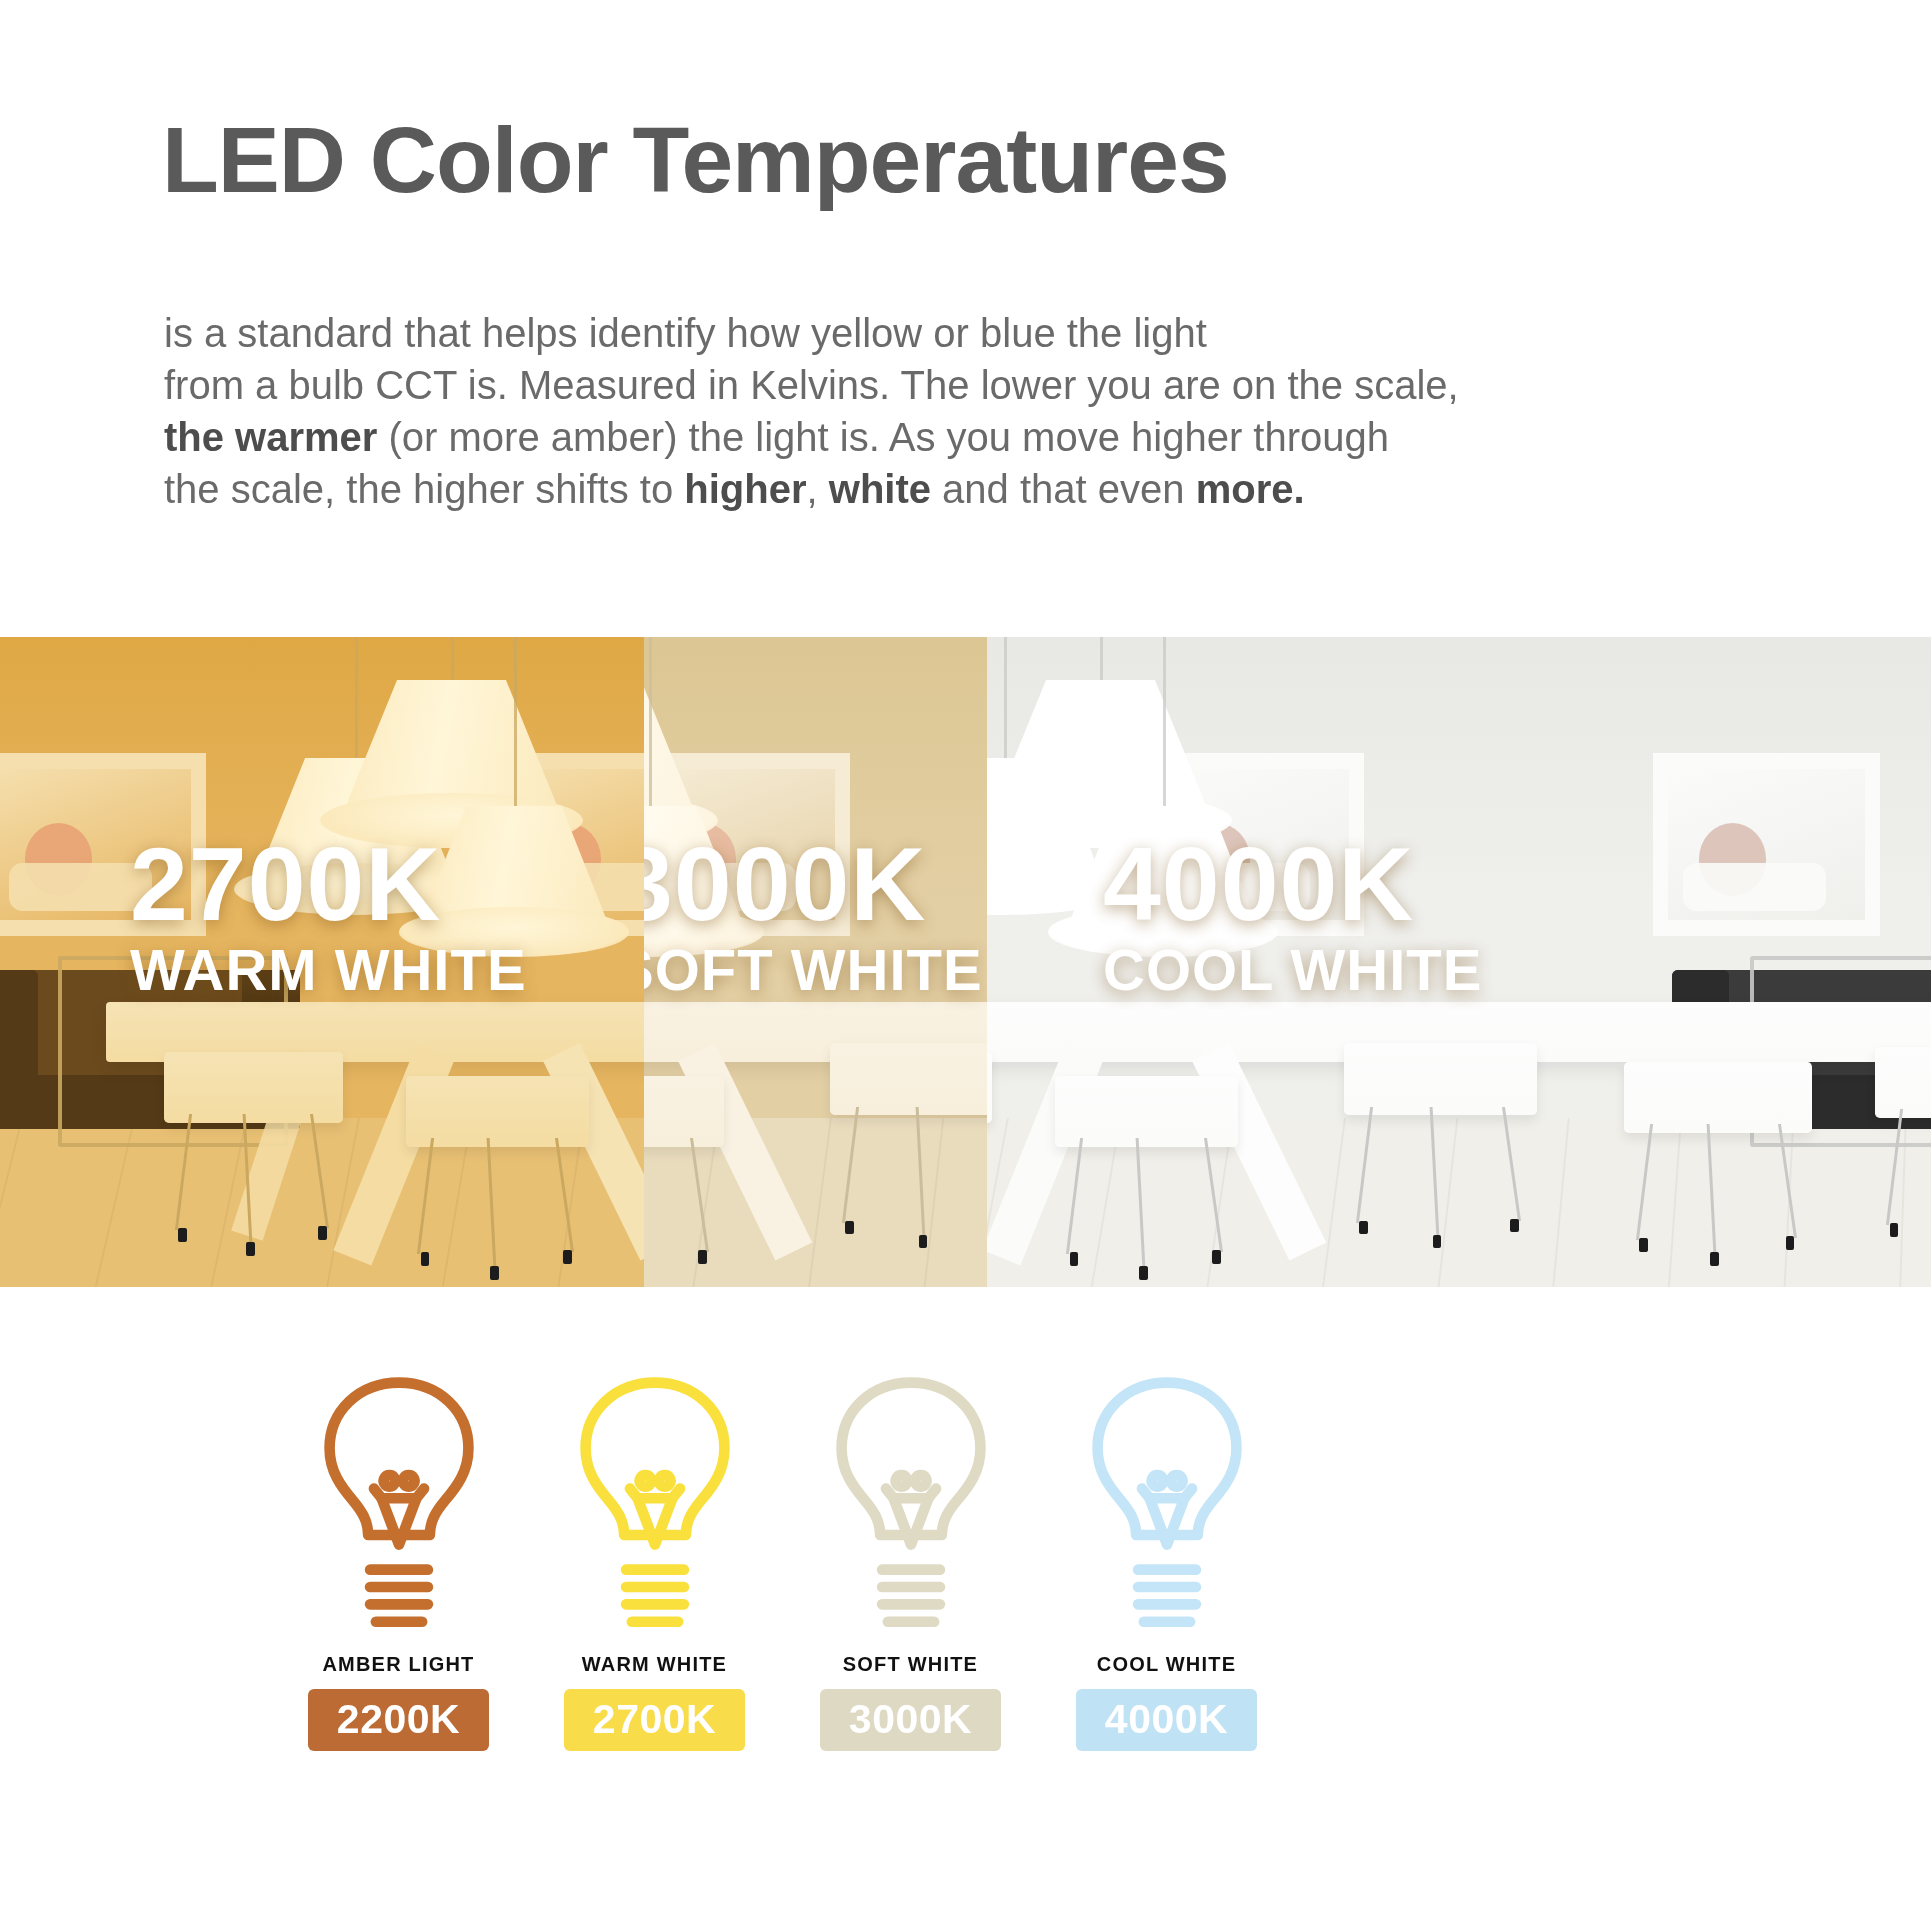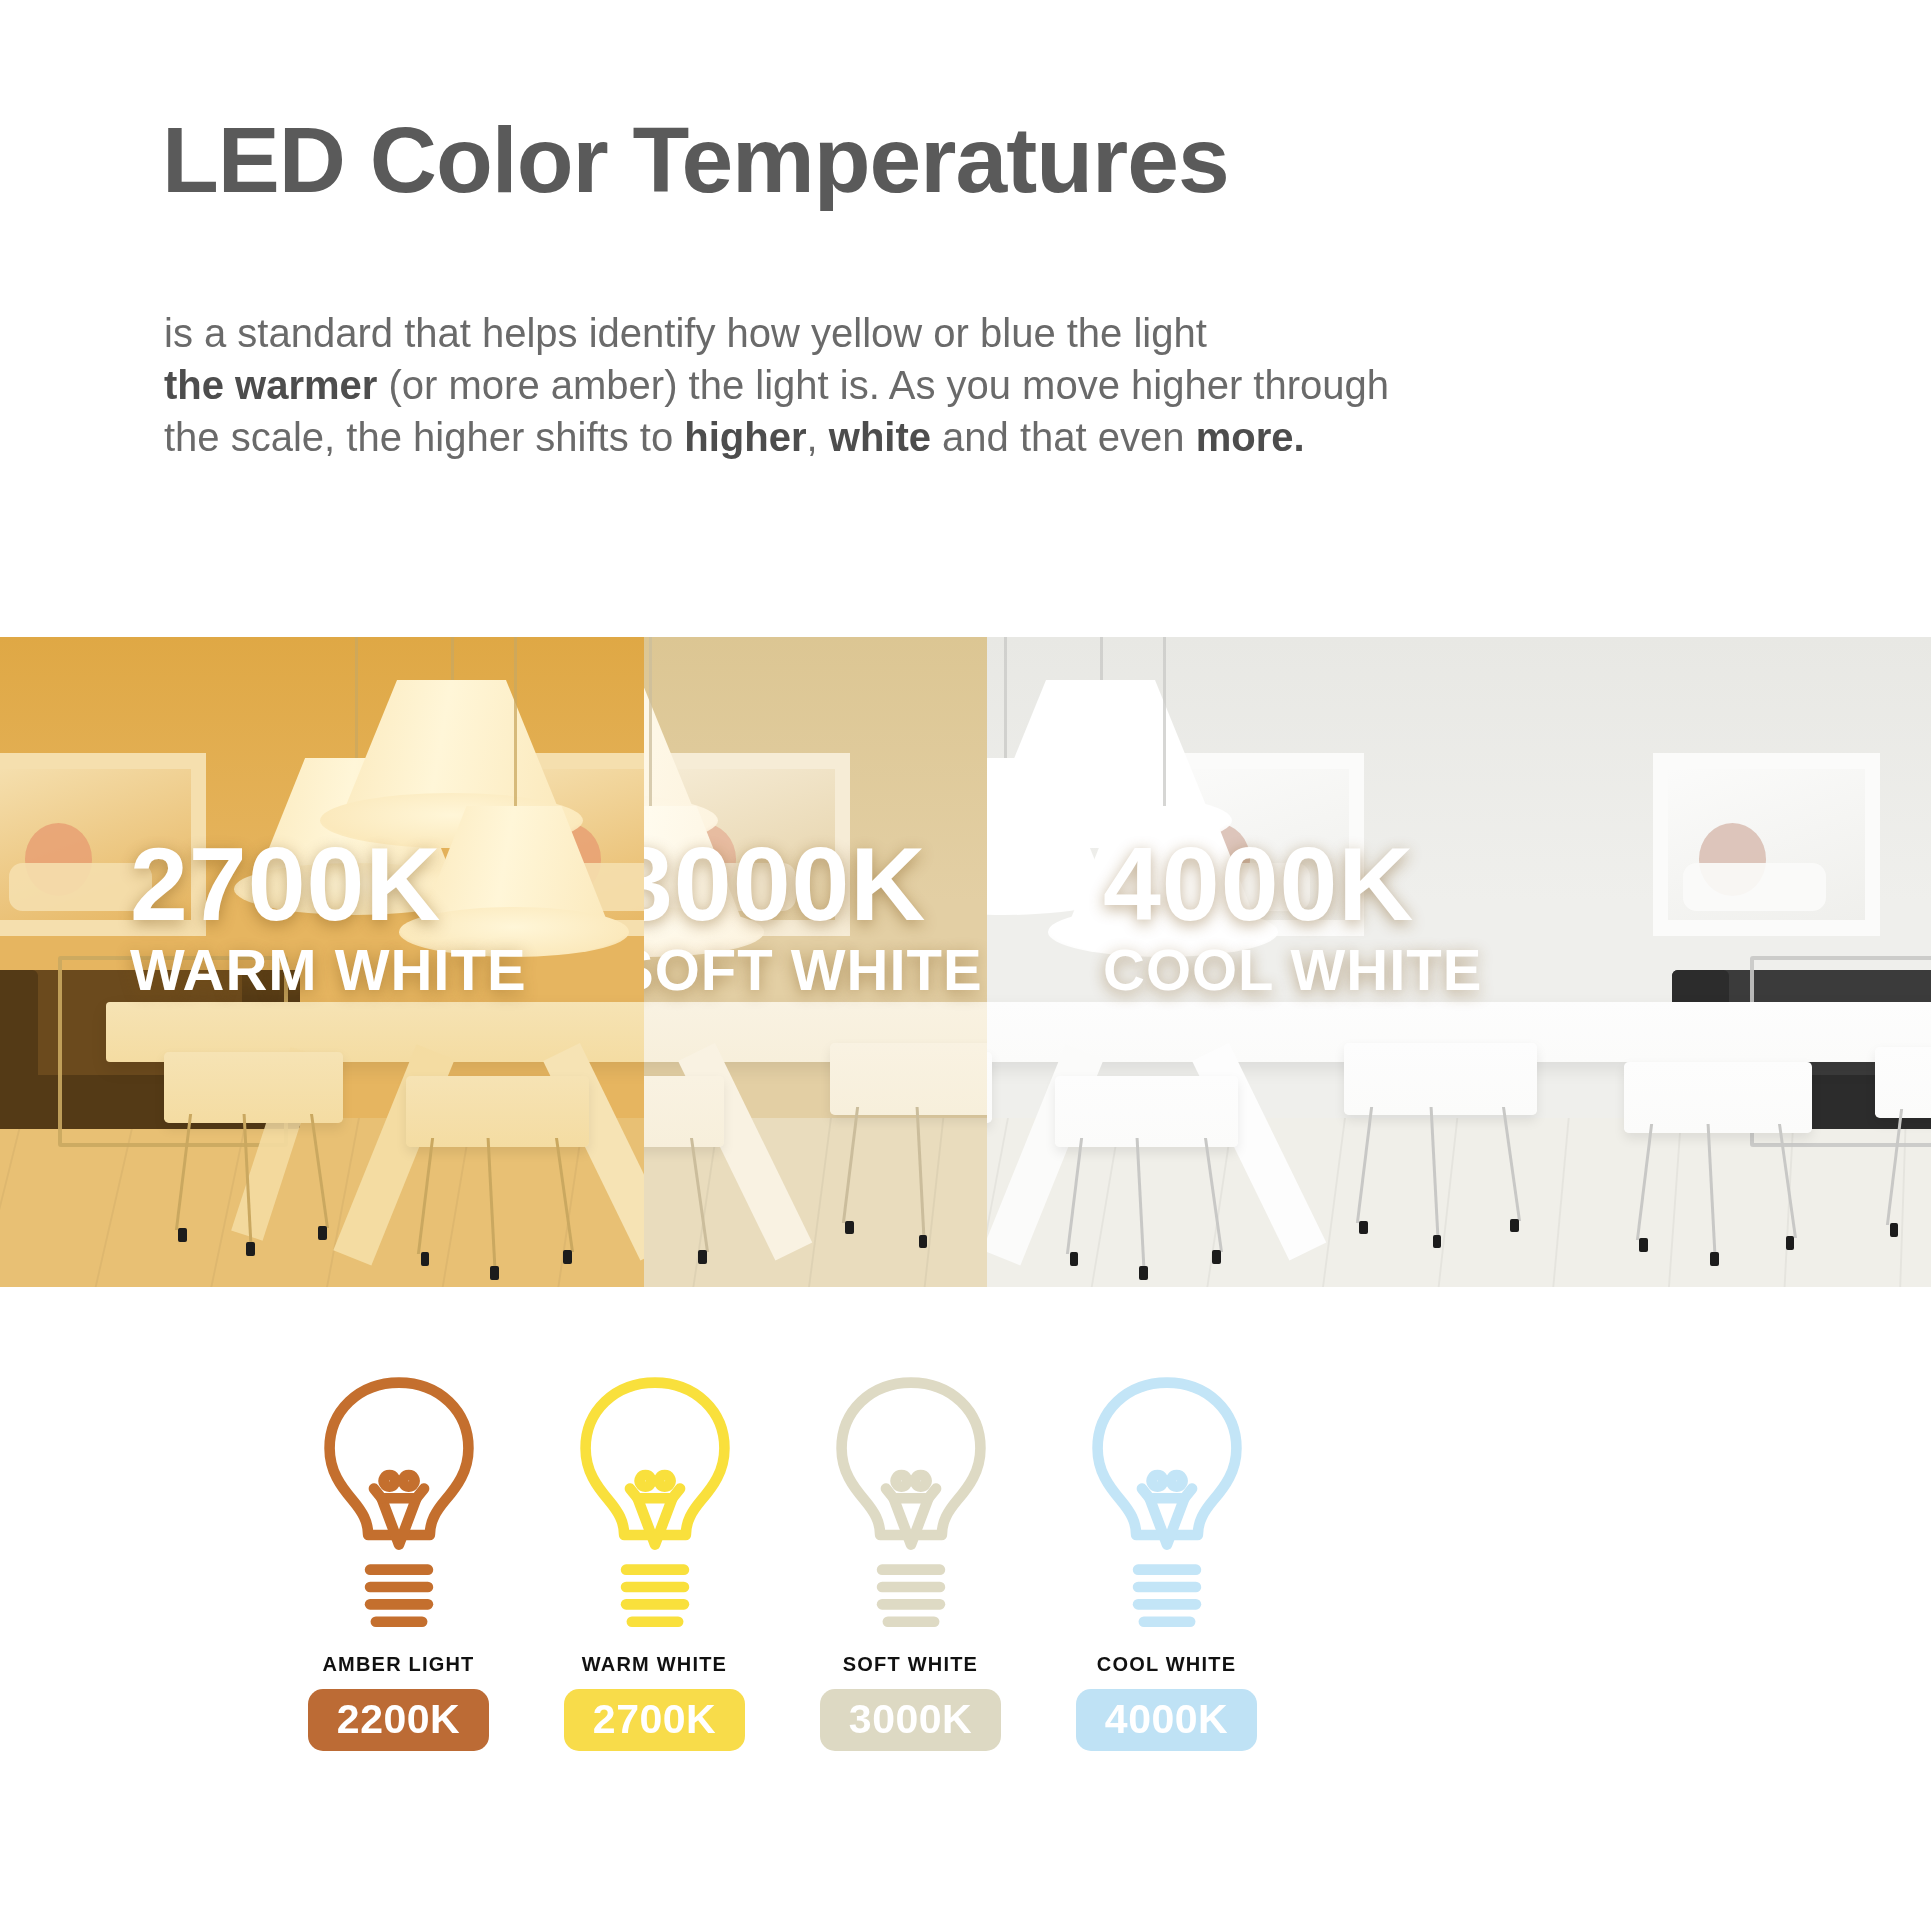--- a/index.html
+++ b/index.html
@@ -75,34 +75,35 @@
   
   .bulbrow{position:absolute;left:0;top:1371px;width:1931px;height:560px;}
   .bcell{position:absolute;top:0;width:261px;text-align:center;}
   .bsvg{display:block;margin:0 auto;}
   .blabel{
     margin-top:11.6px;font-size:20px;font-weight:700;color:#111;
     letter-spacing:1.2px;
   }
   .pill{
     margin:13.5px auto 0;display:inline-block;
-    border-radius:15px;padding:9.7px 29px 11.6px;
+    border-radius:6px;padding:9.7px 29px 11.6px;
     font-size:41px;font-weight:700;color:#fff;line-height:1;
     letter-spacing:0.5px;
   }
 </style>
 </head>
 <body>
 
 <div class="page">
 
   <div class="header">
     <div class="title">LED Color Temperatures</div>
     <div class="para">
       <span class="ln">is a standard that helps identify how yellow or blue the light</span>
+      <span class="ln">from a bulb CCT is. Measured in Kelvins. The lower you are on the scale,</span>
       <span class="ln"><span class="b">the warmer</span><span> (or more amber) the light is.  As you move higher through</span></span>
       <span class="ln"><span>the scale, the higher shifts to </span><span class="b">higher</span><span>, </span><span class="b">white</span><span> and that even </span><span class="b">more.</span></span>
     </div>
   </div>
 
   <div class="band">
 
     <div class="panel p1">
       <div class="scene" id="scene1" style="left:0;width:1487px;">
           <div class="wall" style="background:linear-gradient(180deg,#dfa845 0%,#e6b560 55%,#e6b560 100%);"></div>

